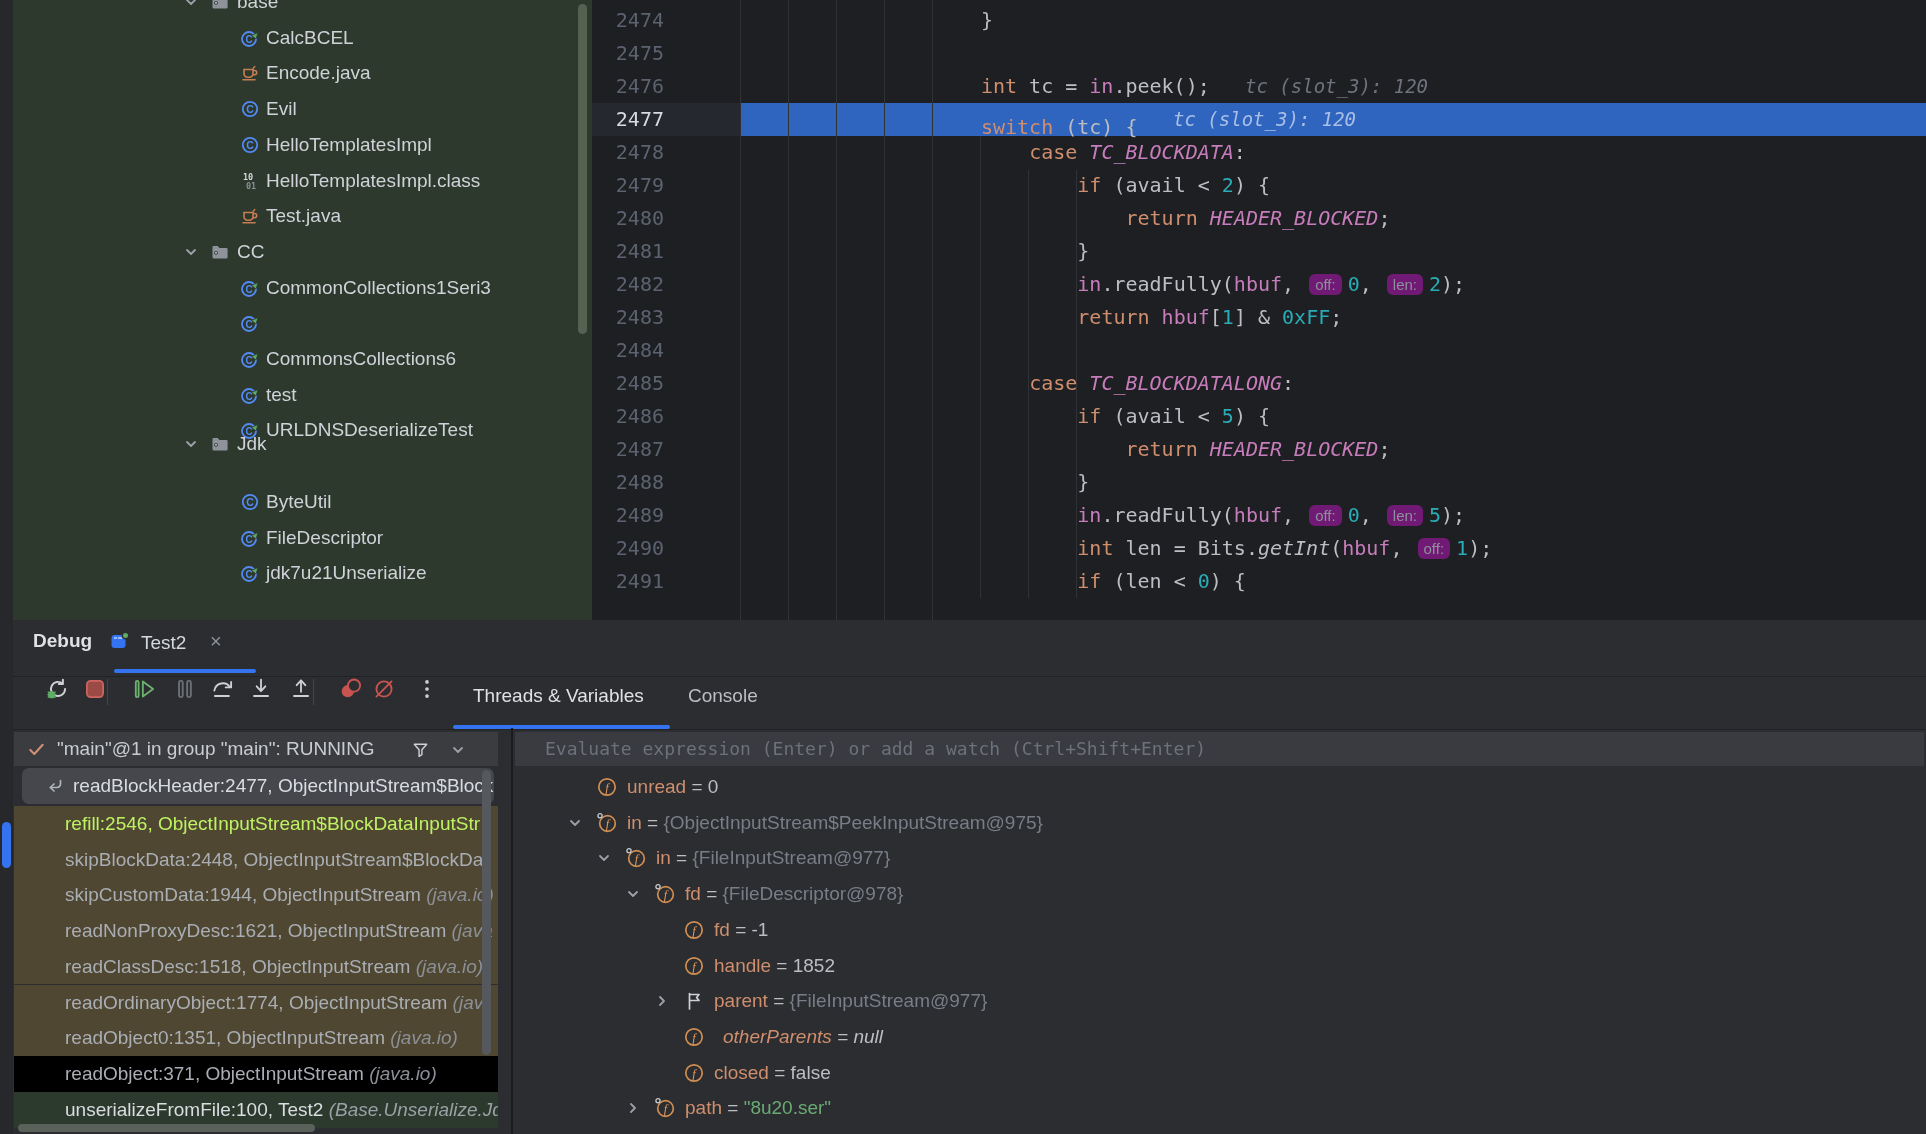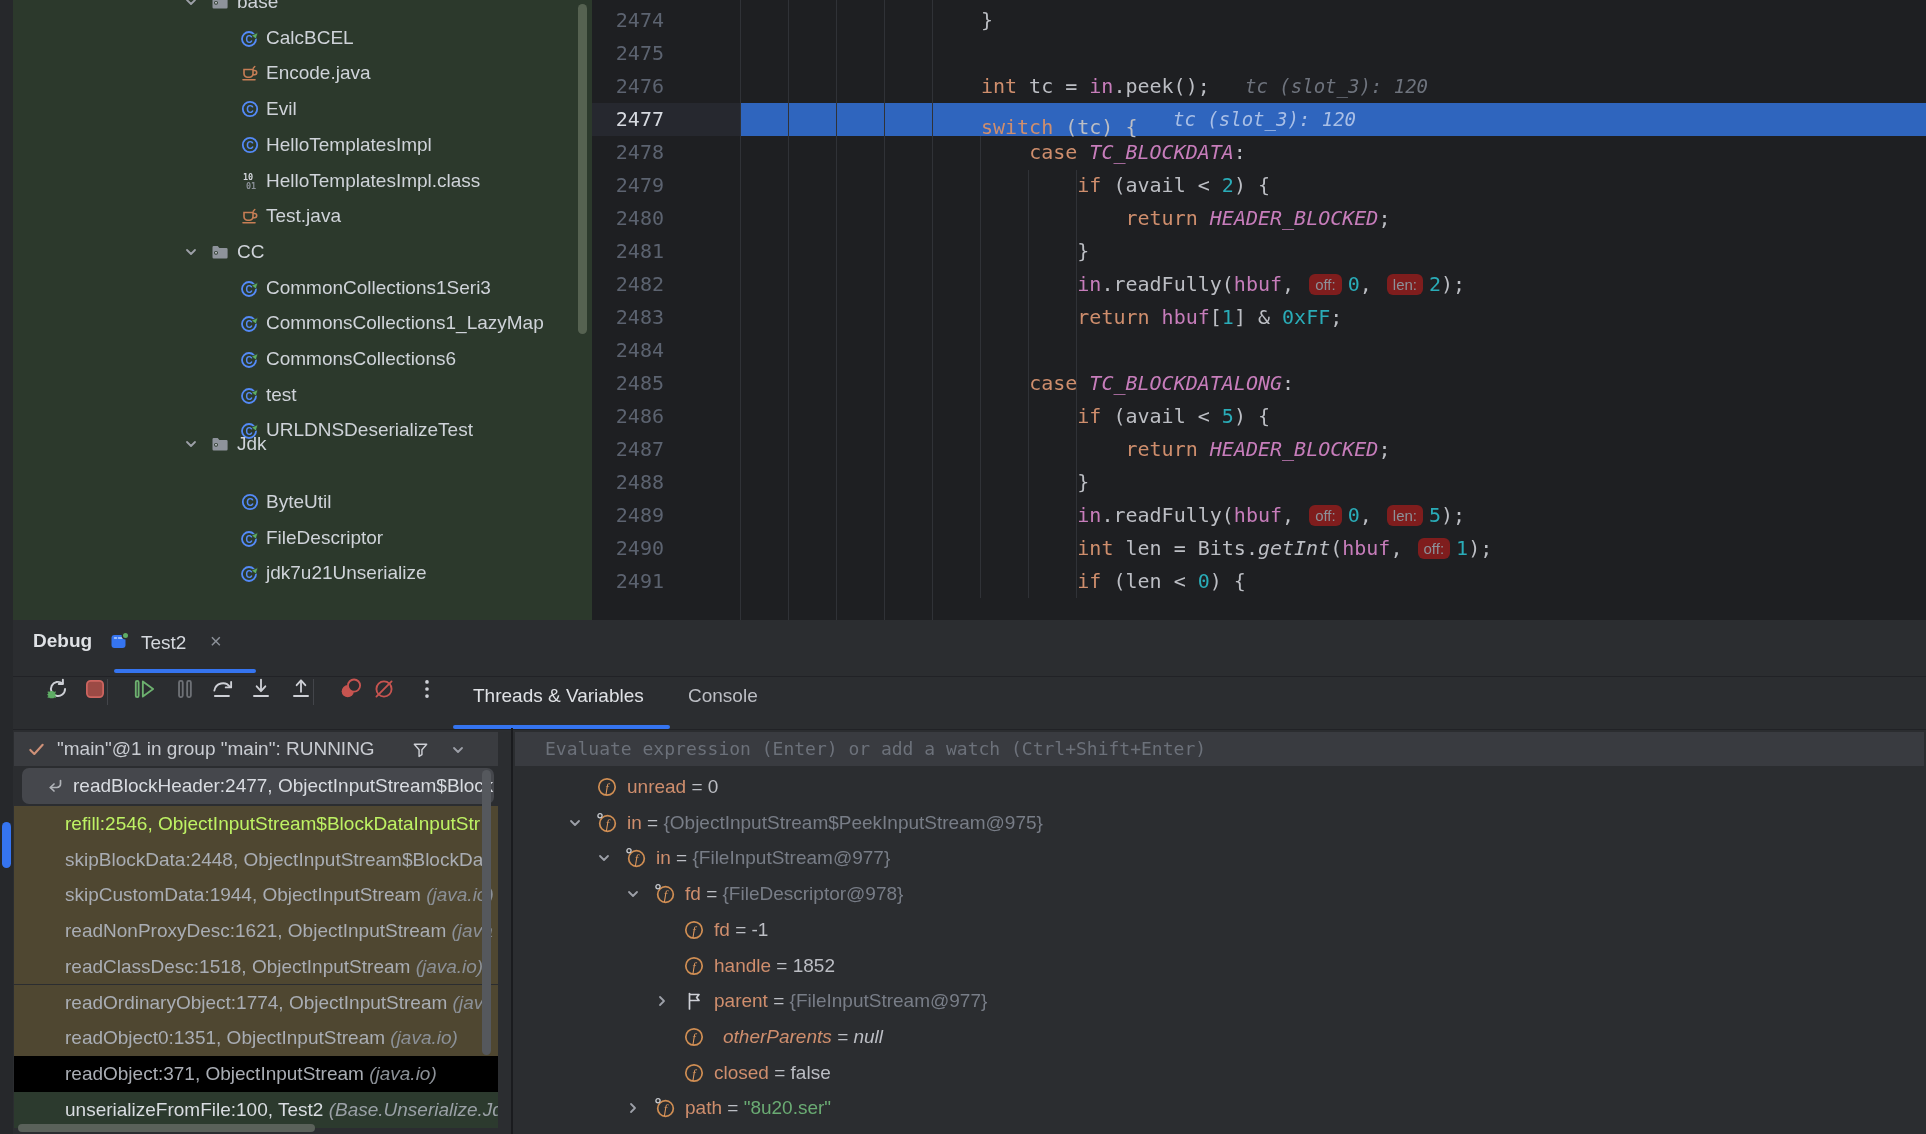--- a/index.html
+++ b/index.html
@@ -19,21 +19,21 @@
   .guide{position:absolute;top:0;width:1px;background:#303237;z-index:1;}
   #exec-gutter{left:0;top:102.5px;width:148px;height:33px;background:#26282F;z-index:0;}
   #exec-band{left:148px;top:102.5px;width:1186px;height:33px;background:#2F65BE;z-index:0;}
   .lnum{position:absolute;left:0;width:72px;text-align:right;font-family:"DejaVu Sans Mono",monospace;
         font-size:20px;line-height:33px;color:#5C6370;z-index:2;}
   .lnum.cur{color:#D7DAE0;}
   .codeline{position:absolute;left:148px;height:33px;line-height:33px;font-family:"DejaVu Sans Mono",monospace;
         font-size:20px;white-space:pre;z-index:2;}
   .s-k{color:#CF8E6D;} .s-t{color:#BCBEC4;} .s-f{color:#C77DBB;} .s-n{color:#2AACB8;}
   .s-c{color:#C77DBB;font-style:italic;} .s-m{color:#BCBEC4;font-style:italic;}
-  .chip{display:inline-block;background:#7f1d1d;color:#8C9199;font-family:"Liberation Sans",sans-serif;
+  .chip{display:inline-block;background:#701a75;color:#8C9199;font-family:"Liberation Sans",sans-serif;
         font-size:15px;line-height:21px;padding:0 6px;border-radius:6px;margin:0 6px 0 3px;vertical-align:1px;}
   .hint{position:absolute;font-family:"DejaVu Sans Mono",monospace;font-style:italic;font-size:19px;
         line-height:33px;white-space:pre;z-index:3;}
   .h-gray{color:#6E737D;} .h-blue{color:#A9BFE6;}
   
   #debug-panel{left:13px;top:620px;width:1913px;height:514px;background:#2B2D30;overflow:hidden;}
   #dbg-title{left:20px;top:10px;font-size:19px;font-weight:bold;color:#DFE1E5;line-height:22px;}
   #session-tab{left:95px;top:2px;width:160px;height:54px;}
   #session-tab-label{left:33px;top:10px;font-size:19px;color:#D5D8DE;line-height:22px;position:absolute;}
   #session-close{left:102px;top:8px;font-size:20px;color:#8C9199;position:absolute;line-height:22px;}
@@ -174,21 +174,20 @@
         <span class="tree-label" style="left: 253px;">CommonCollections1Seri3</span>
       </div>
       <div class="abs tree-row" style="top: 305.3px;">
         <span class="icn abs" style="left: 227px; top: 8px;">
           <svg width="20" height="20" viewBox="0 0 20 20">
             <circle cx="9" cy="11" r="7" stroke="#548AF7" stroke-width="1.8" fill="none"></circle>
             <text x="9" y="14.8" font-size="10" font-family="Liberation Sans,sans-serif" font-weight="bold" fill="#548AF7" text-anchor="middle">C</text>
             <path d="M11.5 7.5 L18 4.5 L16 11 Z" fill="#5FAD65" stroke="#2C392C" stroke-width="0.8"></path>
           </svg>
         </span>
-        <span class="tree-label" style="left: 253px;">CommonsCollections1_LazyMap</span>
       </div>
       <div class="abs tree-row" style="top: 341px;">
         <span class="icn abs" style="left: 227px; top: 8px;">
           <svg width="20" height="20" viewBox="0 0 20 20">
             <circle cx="9" cy="11" r="7" stroke="#548AF7" stroke-width="1.8" fill="none"></circle>
             <text x="9" y="14.8" font-size="10" font-family="Liberation Sans,sans-serif" font-weight="bold" fill="#548AF7" text-anchor="middle">C</text>
             <path d="M11.5 7.5 L18 4.5 L16 11 Z" fill="#5FAD65" stroke="#2C392C" stroke-width="0.8"></path>
           </svg>
         </span>
         <span class="tree-label" style="left: 253px;">CommonsCollections6</span>

